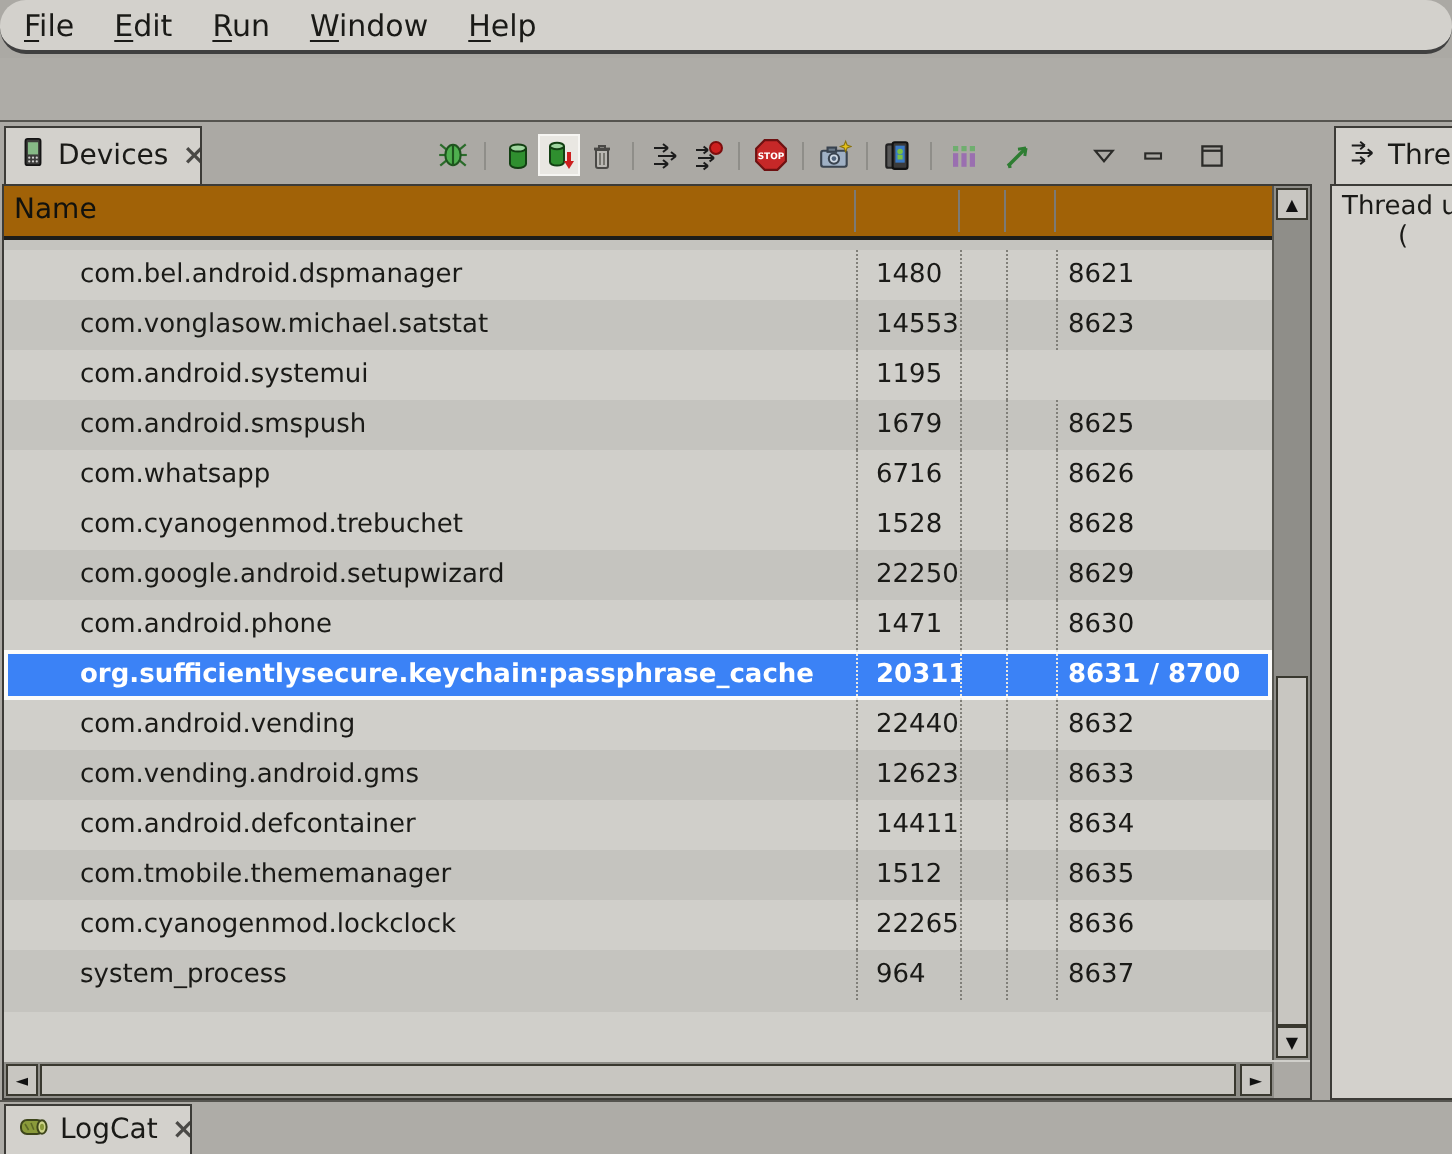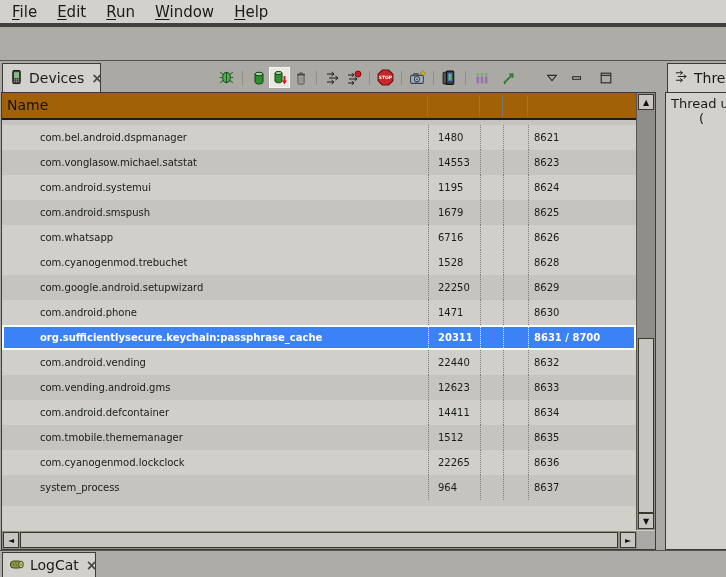--- a/index.html
+++ b/index.html
@@ -1,21 +1,21 @@
 <!DOCTYPE html>
 <html><head>
 <meta charset="utf-8">
 <style>
   html,body{margin:0;padding:0;background:#888;}
   .screen{position:relative;width:726px;height:577px;overflow:hidden;
     font-family:"DejaVu Sans","Liberation Sans",sans-serif;color:#1a1a17;
     background:#aba9a4;}
   
   .menubar{position:absolute;left:0;top:0;width:726px;height:27px;background:#d3d1cc;
-    border-bottom:4px solid #404040;display:flex;align-items:center;padding-left:2px;box-sizing:border-box;}
+    border-bottom:2px solid #404040;display:flex;align-items:center;padding-left:2px;box-sizing:border-box;border-radius:13px;}
   .menu-item{font-size:15px;padding:0 10px;cursor:default;white-space:nowrap;}
   .menu-item u{text-decoration-thickness:1px;text-underline-offset:2px;}
   
   .chrome-strip{position:absolute;left:0;top:29px;width:726px;height:31px;background:#aeaca7;
     border-bottom:1px solid #55544f;}
   
   .tab{position:absolute;height:29px;background:#d3d1cc;border:1px solid #3c3b37;border-bottom:none;
     display:flex;align-items:center;gap:5px;padding:0 6px;box-sizing:border-box;font-size:14px;white-space:nowrap;overflow:hidden;}
   .tab .close{font-size:14px;font-weight:bold;color:#4a4946;margin-left:2px;line-height:1;}
   .devices-tab{left:2px;top:63px;width:99px;}
@@ -30,21 +30,21 @@
   .tbtn svg{display:block;}
   
   .table-frame{position:absolute;left:1px;top:92px;width:655px;height:458px;background:#d0cfca;
     border:1px solid #3c3b37;box-sizing:border-box;}
   .thead{position:absolute;left:0;top:0;width:634px;height:25px;background:#a16207;
     border-bottom:2px solid #1d1d1a;box-sizing:content-box;}
   .thead .hlabel{font-size:14px;line-height:25px;padding-left:5px;color:#12120e;}
   .hsep{position:absolute;top:2px;width:1px;height:21px;background:#7b7a75;}
   .tbody{position:absolute;left:0;top:27px;width:634px;}
   .sliver{height:5px;background:#c5c4bf;}
-  .trow{position:relative;height:25px;display:flex;font-size:10px;line-height:25px;}
+  .trow{position:relative;height:25px;display:flex;font-size:13px;line-height:25px;}
   .trow.light{background:#d0cfca;}
   .trow.dark{background:#c5c4bf;}
   .trow.selected{background:#3b82f6;color:#ffffff;box-shadow:inset 0 0 0 2px #fcfcfa;font-weight:bold;}
   .cell{height:25px;box-sizing:border-box;overflow:hidden;white-space:nowrap;}
   .c-name{width:426px;padding-left:38px;}
   .c-pid{width:52px;padding-left:9px;border-left:1px dotted #807f79;}
   .c-3{width:23px;border-left:1px dotted #807f79;}
   .c-4{width:25px;border-left:1px dotted #807f79;}
   .c-port{width:108px;padding-left:5px;border-left:1px dotted #807f79;}
   .trow.selected .cell{border-left-color:#e9e8e4;}
@@ -240,21 +240,20 @@
           <span class="cell c-pid">14553</span>
           <span class="cell c-3"></span>
           <span class="cell c-4"></span>
           <span class="cell c-port">8623</span>
         </div>
         <div class="trow light">
           <span class="cell c-name">com.android.systemui</span>
           <span class="cell c-pid">1195</span>
           <span class="cell c-3"></span>
           <span class="cell c-4"></span>
-          <span class="cell c-port">8624</span>
         </div>
         <div class="trow dark">
           <span class="cell c-name">com.android.smspush</span>
           <span class="cell c-pid">1679</span>
           <span class="cell c-3"></span>
           <span class="cell c-4"></span>
           <span class="cell c-port">8625</span>
         </div>
         <div class="trow light">
           <span class="cell c-name">com.whatsapp</span>

